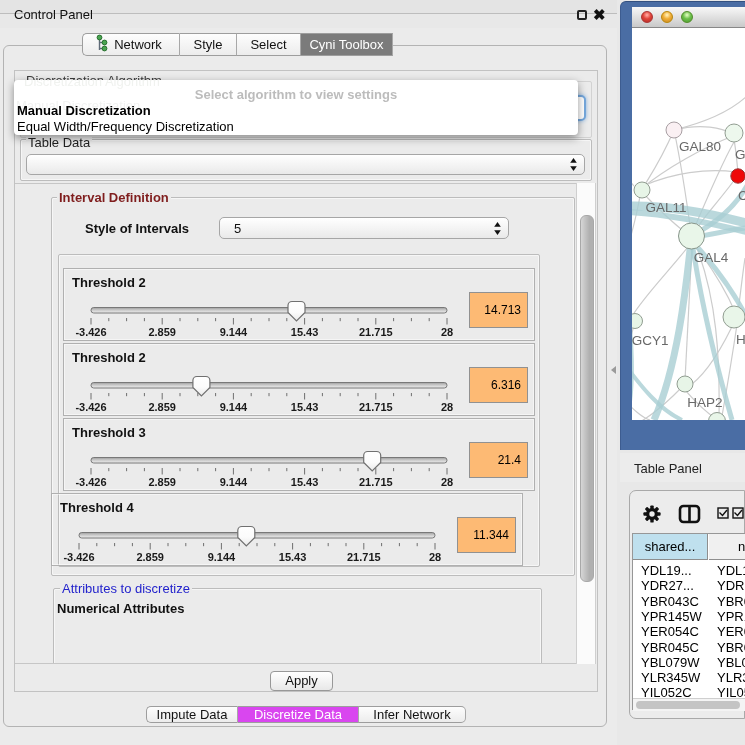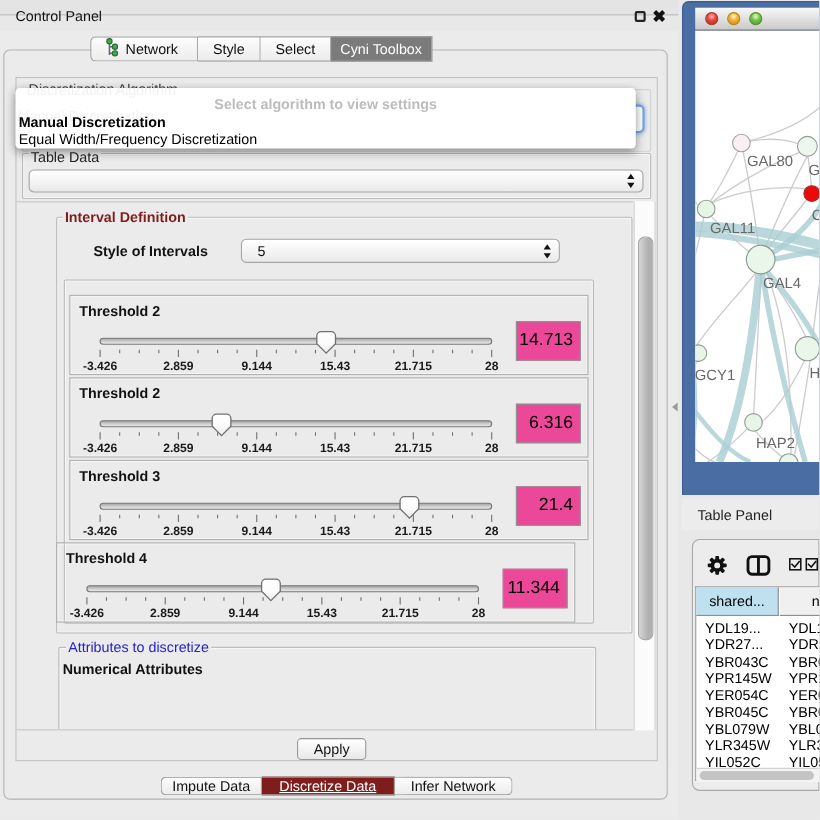--- a/index.html
+++ b/index.html
@@ -35,29 +35,29 @@
 
 #popup { left:14px; top:80px; width:564px; height:55px; background:#fff; border-radius:4px; box-shadow:0 3px 9px rgba(0,0,0,0.42); overflow:hidden; z-index:20; }
 #popup .r1 { position:absolute; top:7px; left:0; width:100%; text-align:center; font-size:13px; font-weight:bold; color:#bcbcbc; }
 #popup .r2 { position:absolute; top:23px; left:3px; font-size:13px; font-weight:bold; color:#000; }
 #popup .r3 { position:absolute; top:39px; left:3px; font-size:13px; color:#000; }
 #vsb { left:576px; top:183px; width:20px; height:481px; background:#fbfbfb; border-left:1px solid #cfcfcf; border-right:1px solid #cfcfcf; }
 #vsb .thumb { position:absolute; left:3px; top:32px; width:14px; height:367px; border-radius:6px; background:linear-gradient(90deg,#d6d6d6,#b0b0b0 70%); border:1px solid #a8a8a8; }
 
 .tbox { position:absolute; left:48px; width:472px; height:73px; border:1px solid #b0b0b0; box-shadow:inset 0 0 0 1px rgba(255,255,255,0.5); }
 .tbox .lbl { position:absolute; left:8px; top:6px; font-size:13px; font-weight:bold; color:#111; }
-.val { position:absolute; left:405px; top:23px; width:59px; height:36px; background:#ec4899; border:1px solid #919191; font-size:16px; text-align:right; line-height:34px; padding-right:6px; color:#000; }
+.val { position:absolute; left:405px; top:23px; width:59px; height:36px; background:#fdba74; border:1px solid #919191; font-size:12px; text-align:right; line-height:34px; padding-right:6px; color:#000; }
 
 #applybtn { left:270px; top:671px; width:63px; height:20px; background:linear-gradient(#ffffff,#e8e8e8); border:1px solid #989898; border-radius:4px; font-size:13px; text-align:center; line-height:18px; color:#111; }
 .tabrow2 { top:706px; height:17px; display:flex; z-index:5; }
 .tab2 { height:17px; line-height:15px; font-size:13px; color:#111; text-align:center;
   background:linear-gradient(#fdfdfd,#ececec); border-top:1px solid #9d9d9d; border-bottom:1px solid #9d9d9d; border-right:1px solid #a8a8a8; }
 .tab2.first { border-left:1px solid #9d9d9d; border-radius:5px 0 0 5px; }
 .tab2.last { border-radius:0 5px 5px 0; }
-.tab2.sel { background:#7f1d1d; color:#fff;text-decoration:underline; }
+.tab2.sel { background:#d946ef; color:#fff; }
 
 #rightbg { left:617px; top:0; width:128px; height:745px; background:#e8e8e8; }
 #netwin { left:620px; top:1px; width:125px; height:449px; background:#4a6da4; border-radius:6px 0 0 0; border-top:1px solid #33507f; border-left:1px solid #3d5c90; }
 #nettitle { left:632px; top:7px; width:113px; height:21px; background:linear-gradient(#f8f8f8,#c9c9c9); border-bottom:1px solid #888; }
 .light { position:absolute; top:11px; width:12px; height:12px; border-radius:50%; }
 #canvas { left:632px; top:28px; width:113px; height:392px; background:#fff; overflow:hidden; }
 
 #tptitle { left:620px; top:453px; width:125px; height:29px; background:#ececec; }
 #tptitle .t { position:absolute; left:14px; top:8px; font-size:13px; color:#222; }
 #tablepanel { left:629px; top:490px; width:116px; height:229px; background:#ececec; border:1px solid #a9a9a9; border-radius:7px 0 0 7px; }

